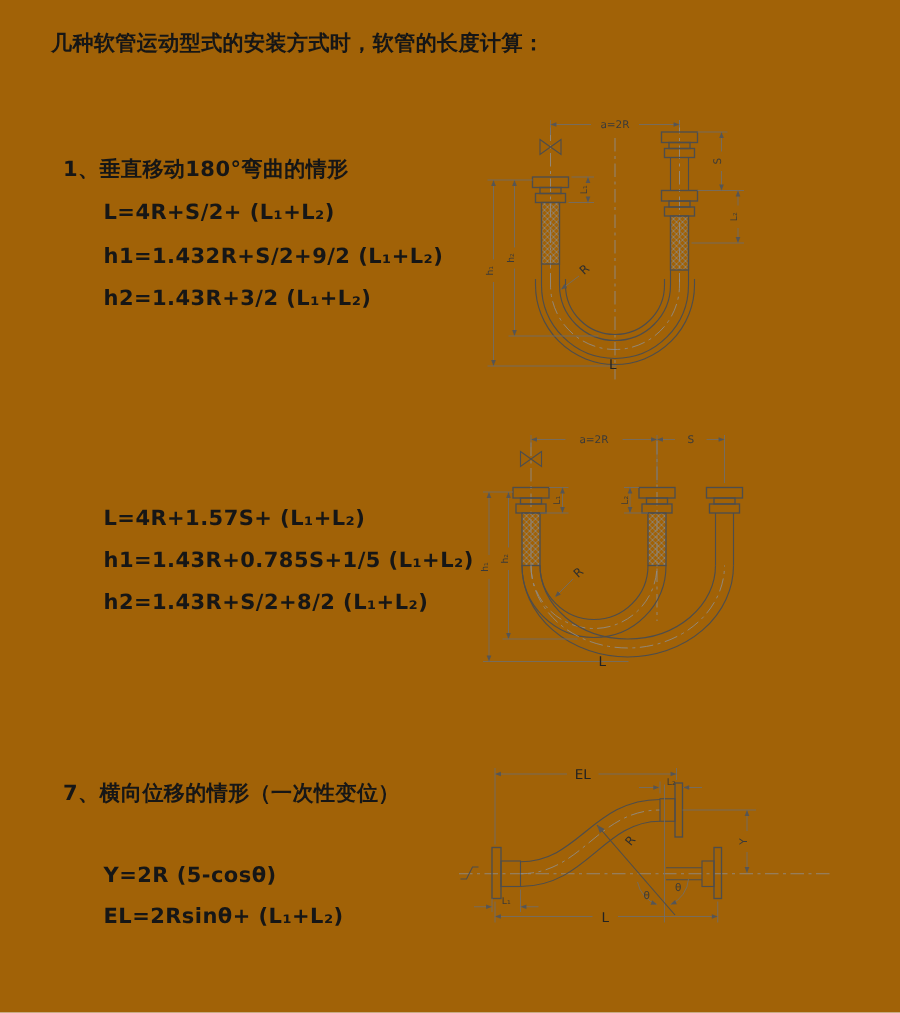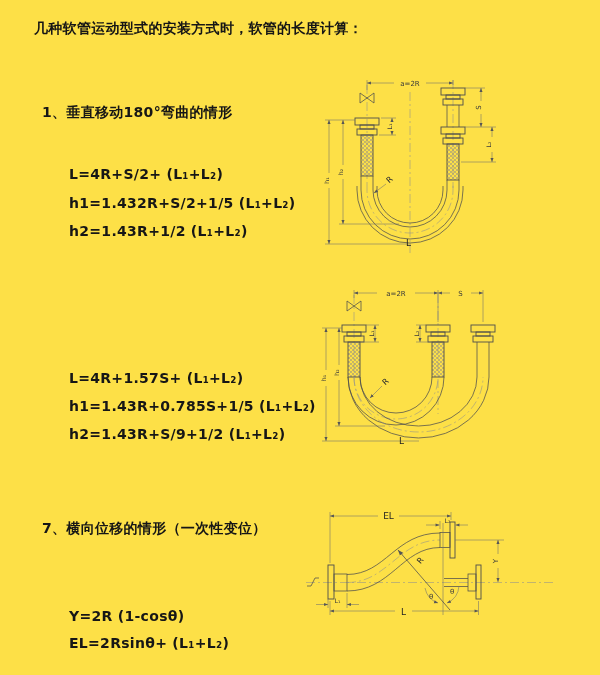--- a/index.html
+++ b/index.html
@@ -1,21 +1,21 @@
 <!DOCTYPE html>
 <html><head>
 <meta charset="utf-8">
 <style>
   html,body{margin:0;padding:0;background:#e8e8e8;}
-  .page{position:relative;width:600px;height:675px;background:#fde047;overflow:hidden;
+  .page{position:relative;width:600px;height:675px;background:#a16207;overflow:hidden;
         font-family:"DejaVu Sans","Liberation Sans",sans-serif;text-decoration:underline;}
   .txt{position:absolute;font-size:14px;font-weight:bold;color:#161616;white-space:pre;letter-spacing:0.3px;}
   .title{left:34px;top:20px;}
   .hd{left:42px;}
-  .fm{left:69px;margin-top:32px;}
+  .fm{left:69px;}
   .s1h{top:104px}.s1f1{top:134px}.s1f2{top:163px}.s1f3{top:191px}
   .s2h{top:310px}.s2f1{top:338px}.s2f2{top:366px}.s2f3{top:394px}
   .s3h{top:520px}.s3f1{top:548px}.s3f2{top:576px}.s3f3{top:603px}
   svg.diag{position:absolute;overflow:visible;}
   #d1{left:315px;top:72px;}
   #d2{left:313px;top:282px;}
   #d3{left:298px;top:503px;}
   .dl{stroke:#4d4d4d;stroke-width:0.9;fill:none;}
   .dl2{stroke:#4d4d4d;stroke-width:0.75;fill:none;}
   .cl{stroke:#8f8f8f;stroke-width:0.55;fill:none;stroke-dasharray:9 3 2 3;}
@@ -28,29 +28,29 @@
 </style>
 </head>
 <body>
 
 <div class="page">
 
   <div class="txt title">几种软管运动型式的安装方式时，软管的长度计算：</div>
 
   <div class="txt hd s1h">1、垂直移动180°弯曲的情形</div>
   <div class="txt fm s1f1">L=4R+S/2+ (L₁+L₂)</div>
-  <div class="txt fm s1f2">h1=1.432R+S/2+1/5 (L₁+L₂)</div>
-  <div class="txt fm s1f3">h2=1.43R+1/2 (L₁+L₂)</div>
+  <div class="txt fm s1f2">h1=1.432R+S/2+9/2 (L₁+L₂)</div>
+  <div class="txt fm s1f3">h2=1.43R+3/2 (L₁+L₂)</div>
 
   <div class="txt fm s2f1">L=4R+1.57S+ (L₁+L₂)</div>
   <div class="txt fm s2f2">h1=1.43R+0.785S+1/5 (L₁+L₂)</div>
-  <div class="txt fm s2f3">h2=1.43R+S/9+1/2 (L₁+L₂)</div>
+  <div class="txt fm s2f3">h2=1.43R+S/2+8/2 (L₁+L₂)</div>
 
   <div class="txt hd s3h">7、横向位移的情形（一次性变位）</div>
-  <div class="txt fm s3f2">Y=2R (1-cosθ)</div>
+  <div class="txt fm s3f2">Y=2R (5-cosθ)</div>
   <div class="txt fm s3f3">EL=2Rsinθ+ (L₁+L₂)</div>
 
   <svg id="d1" class="diag" width="225" height="196" viewBox="0 0 225 196">
     <defs>
       <marker id="arr" viewBox="0 0 10 10" refX="9.5" refY="5" markerWidth="8" markerHeight="8" orient="auto-start-reverse">
         <path d="M0.5,1.5 L9.5,5 L0.5,8.5 Z" fill="#555"></path>
       </marker>
       <pattern id="hatch" width="4" height="4" patternUnits="userSpaceOnUse">
         <path d="M0,4 L4,0 M0,0 L4,4" stroke="#8a8a8a" stroke-width="0.5"></path>
       </pattern>

